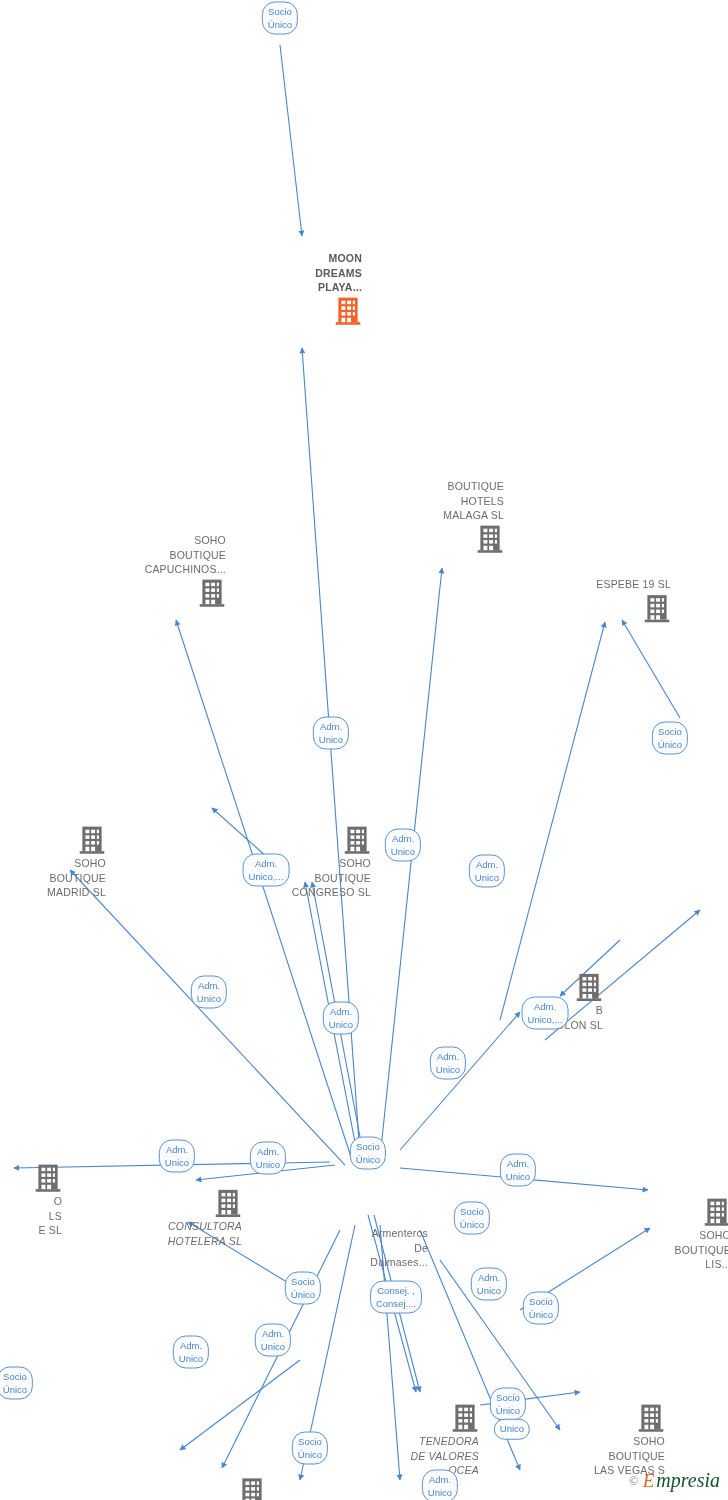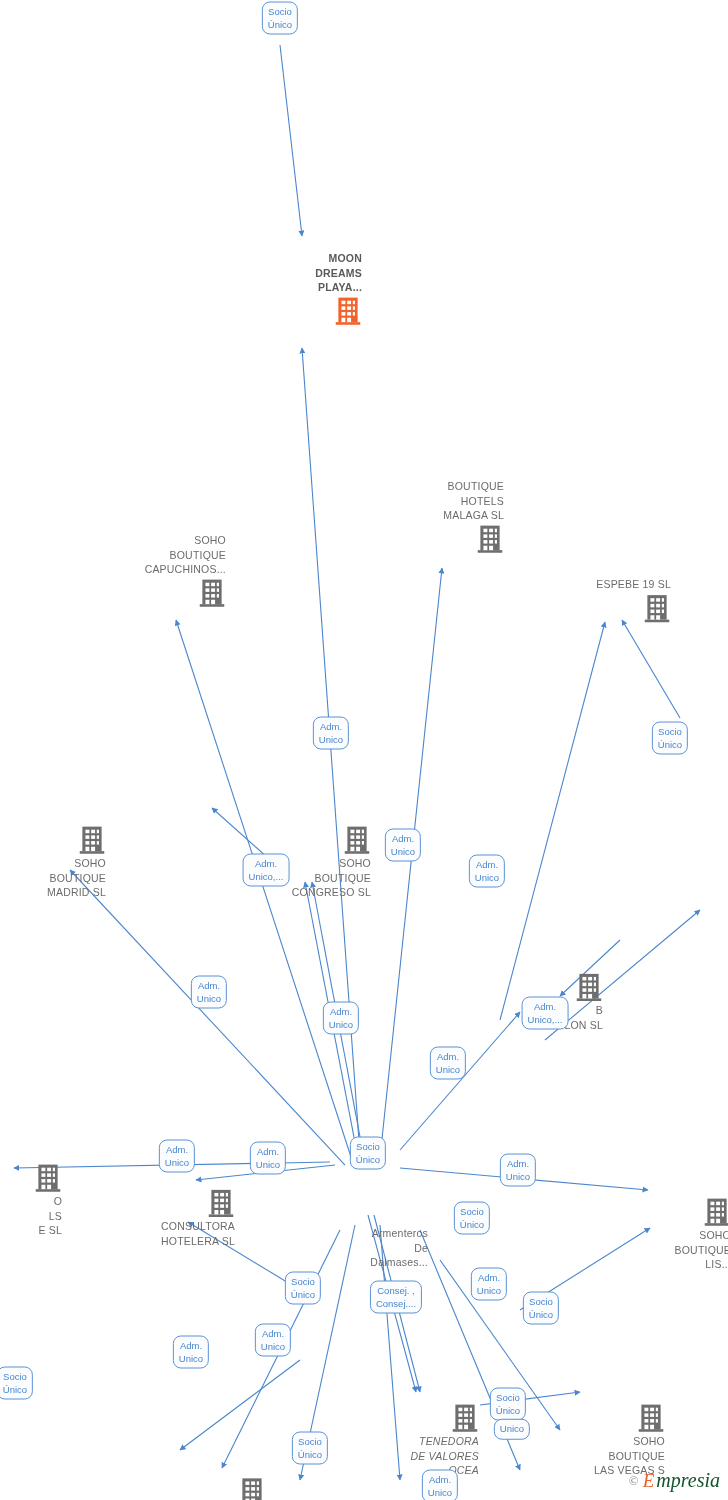--- a/index.html
+++ b/index.html
@@ -47,21 +47,21 @@
     line-height: 0;
   }
   .node.label-above .node-icon { margin-top: 1px; }
   .node.label-below .node-icon { margin-bottom: 1px; }
 
   .edge-label {
     position: absolute;
     transform: translate(-50%, -50%);
     background: #fbfcfe;
     border: 1px solid #5b92d4;
-    border-radius: 8px;
+    border-radius: 13px;
     color: #4a86cd;
     font-size: 9.5px;
     line-height: 12.5px;
     font-family: "Liberation Sans", sans-serif;
     text-align: center;
     padding: 3px 5px;
     white-space: pre-line;
     box-sizing: border-box;
   }
   .watermark {
@@ -285,21 +285,21 @@
             <rect x="21.5" y="12" width="2.5" height="4" fill="#ffffff"></rect>
             <rect x="8.5" y="18.5" width="4.5" height="4" fill="#ffffff"></rect>
             <rect x="15" y="18.5" width="4.5" height="4" fill="#ffffff"></rect>
             <rect x="21.5" y="18.5" width="2.5" height="4" fill="#ffffff"></rect>
             <rect x="8.5" y="25" width="4.5" height="5" fill="#ffffff"></rect>
             <rect x="15" y="25" width="4.5" height="5" fill="#ffffff"></rect>
           </svg></div>
         <div class="node-label">B
 COLON  SL</div>
       </div>
-      <div class="node label-below" style="left: 175px; top: 1218px;">
+      <div class="node label-below" style="left: 182px; top: 1218px; font-style: italic;">
         <div class="node-icon"><svg width="28" height="30" viewBox="0 0 32 34" xmlns="http://www.w3.org/2000/svg">
             <rect x="5" y="2" width="22" height="28" fill="#6e6e6e"></rect>
             <rect x="2" y="30" width="28" height="3" fill="#6e6e6e"></rect>
             <rect x="8.5" y="5.5" width="4.5" height="4" fill="#ffffff"></rect>
             <rect x="15" y="5.5" width="4.5" height="4" fill="#ffffff"></rect>
             <rect x="21.5" y="5.5" width="2.5" height="4" fill="#ffffff"></rect>
             <rect x="8.5" y="12" width="4.5" height="4" fill="#ffffff"></rect>
             <rect x="15" y="12" width="4.5" height="4" fill="#ffffff"></rect>
             <rect x="21.5" y="12" width="2.5" height="4" fill="#ffffff"></rect>
             <rect x="8.5" y="18.5" width="4.5" height="4" fill="#ffffff"></rect>

